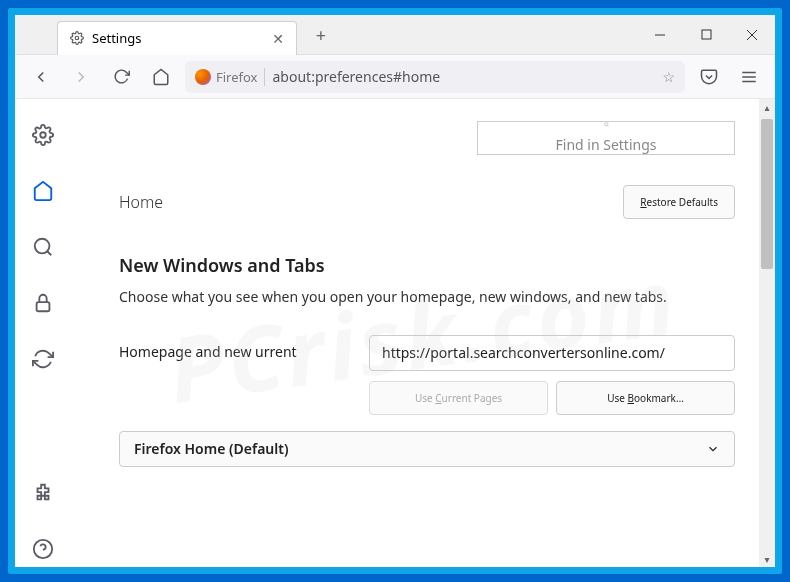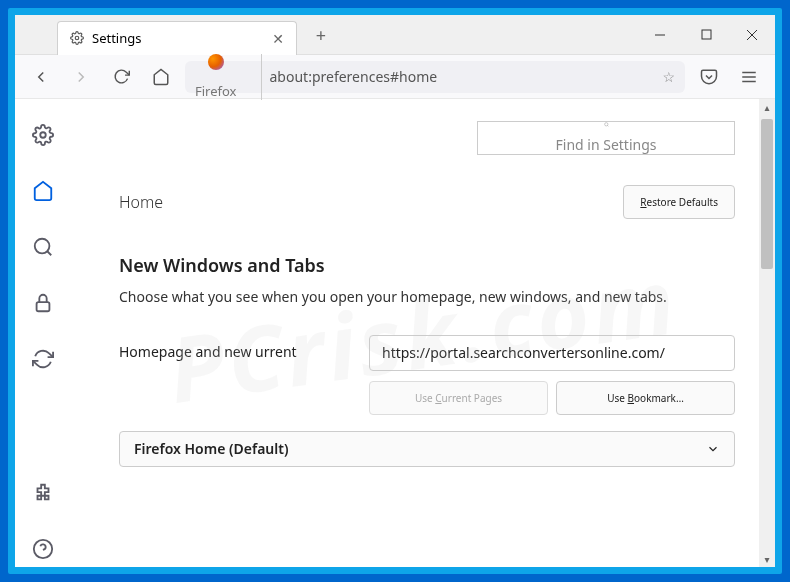--- a/index.html
+++ b/index.html
@@ -9,21 +9,21 @@
 .tab { display: flex; align-items: center; gap: 8px; height: 34px; padding: 0 12px; margin: 6px 0 0 42px; background: #fff; border: 1px solid #d0d0d0; border-bottom: none; border-radius: 4px 4px 0 0; min-width: 240px; font-size: 13px; }
 .tab .gear { width: 14px; height: 14px; color: #555; }
 .tab .close { margin-left: auto; font-size: 14px; color: #666; cursor: pointer; }
 .newtab { margin-left: 10px; font-size: 18px; color: #666; cursor: pointer; width: 28px; text-align: center; }
 .winctrls { margin-left: auto; display: flex; }
 .winctrls div { width: 46px; height: 40px; display: flex; align-items: center; justify-content: center; color: #333; cursor: pointer; }
 .toolbar { height: 44px; display: flex; align-items: center; gap: 8px; padding: 0 10px; background: #f9f9fb; border-bottom: 1px solid #e8e8e8; }
 .tbtn { width: 32px; height: 32px; display: flex; align-items: center; justify-content: center; color: #555; border-radius: 4px; cursor: pointer; }
 .tbtn.disabled { color: #bbb; }
 .urlbar { flex: 1; height: 32px; display: flex; align-items: center; gap: 8px; padding: 0 10px; background: #f0f0f4; border-radius: 6px; font-size: 14px; color: #555; }
-.urlbar .ffid { display: flex; align-items: center; gap: 12px; padding-right: 24px; border-right: 1px solid #ccc; color: #777; font-size: 13px; flex-direction: column; }
+.urlbar .ffid { display: flex; align-items: center; gap: 5px; padding-right: 6px; border-right: 1px solid #ccc; color: #777; font-size: 13px; }
 .fflogo { width: 16px; height: 16px; border-radius: 50%; background: radial-gradient(circle at 30% 30%, #ff9500, #e66000, #9059ff); }
 .urlbar .star { margin-left: auto; color: #888; }
 .content { flex: 1; display: flex; position: relative; overflow: hidden; }
 .sidebar { width: 56px; padding-top: 18px; display: flex; flex-direction: column; align-items: center; gap: 20px; }
 .sbitem { width: 36px; height: 36px; display: flex; align-items: center; justify-content: center; color: #5b5b66; border-radius: 4px; cursor: pointer; }
 .sbitem.active { color: #0060df; }
 .sbitem svg { width: 22px; height: 22px; }
 .sidebar .spacer { flex: 1; }
 .main { flex: 1; padding: 22px 40px 0 48px; overflow-y: auto; position: relative; }
 .searchrow { display: flex; justify-content: flex-end; margin-bottom: 30px; }

